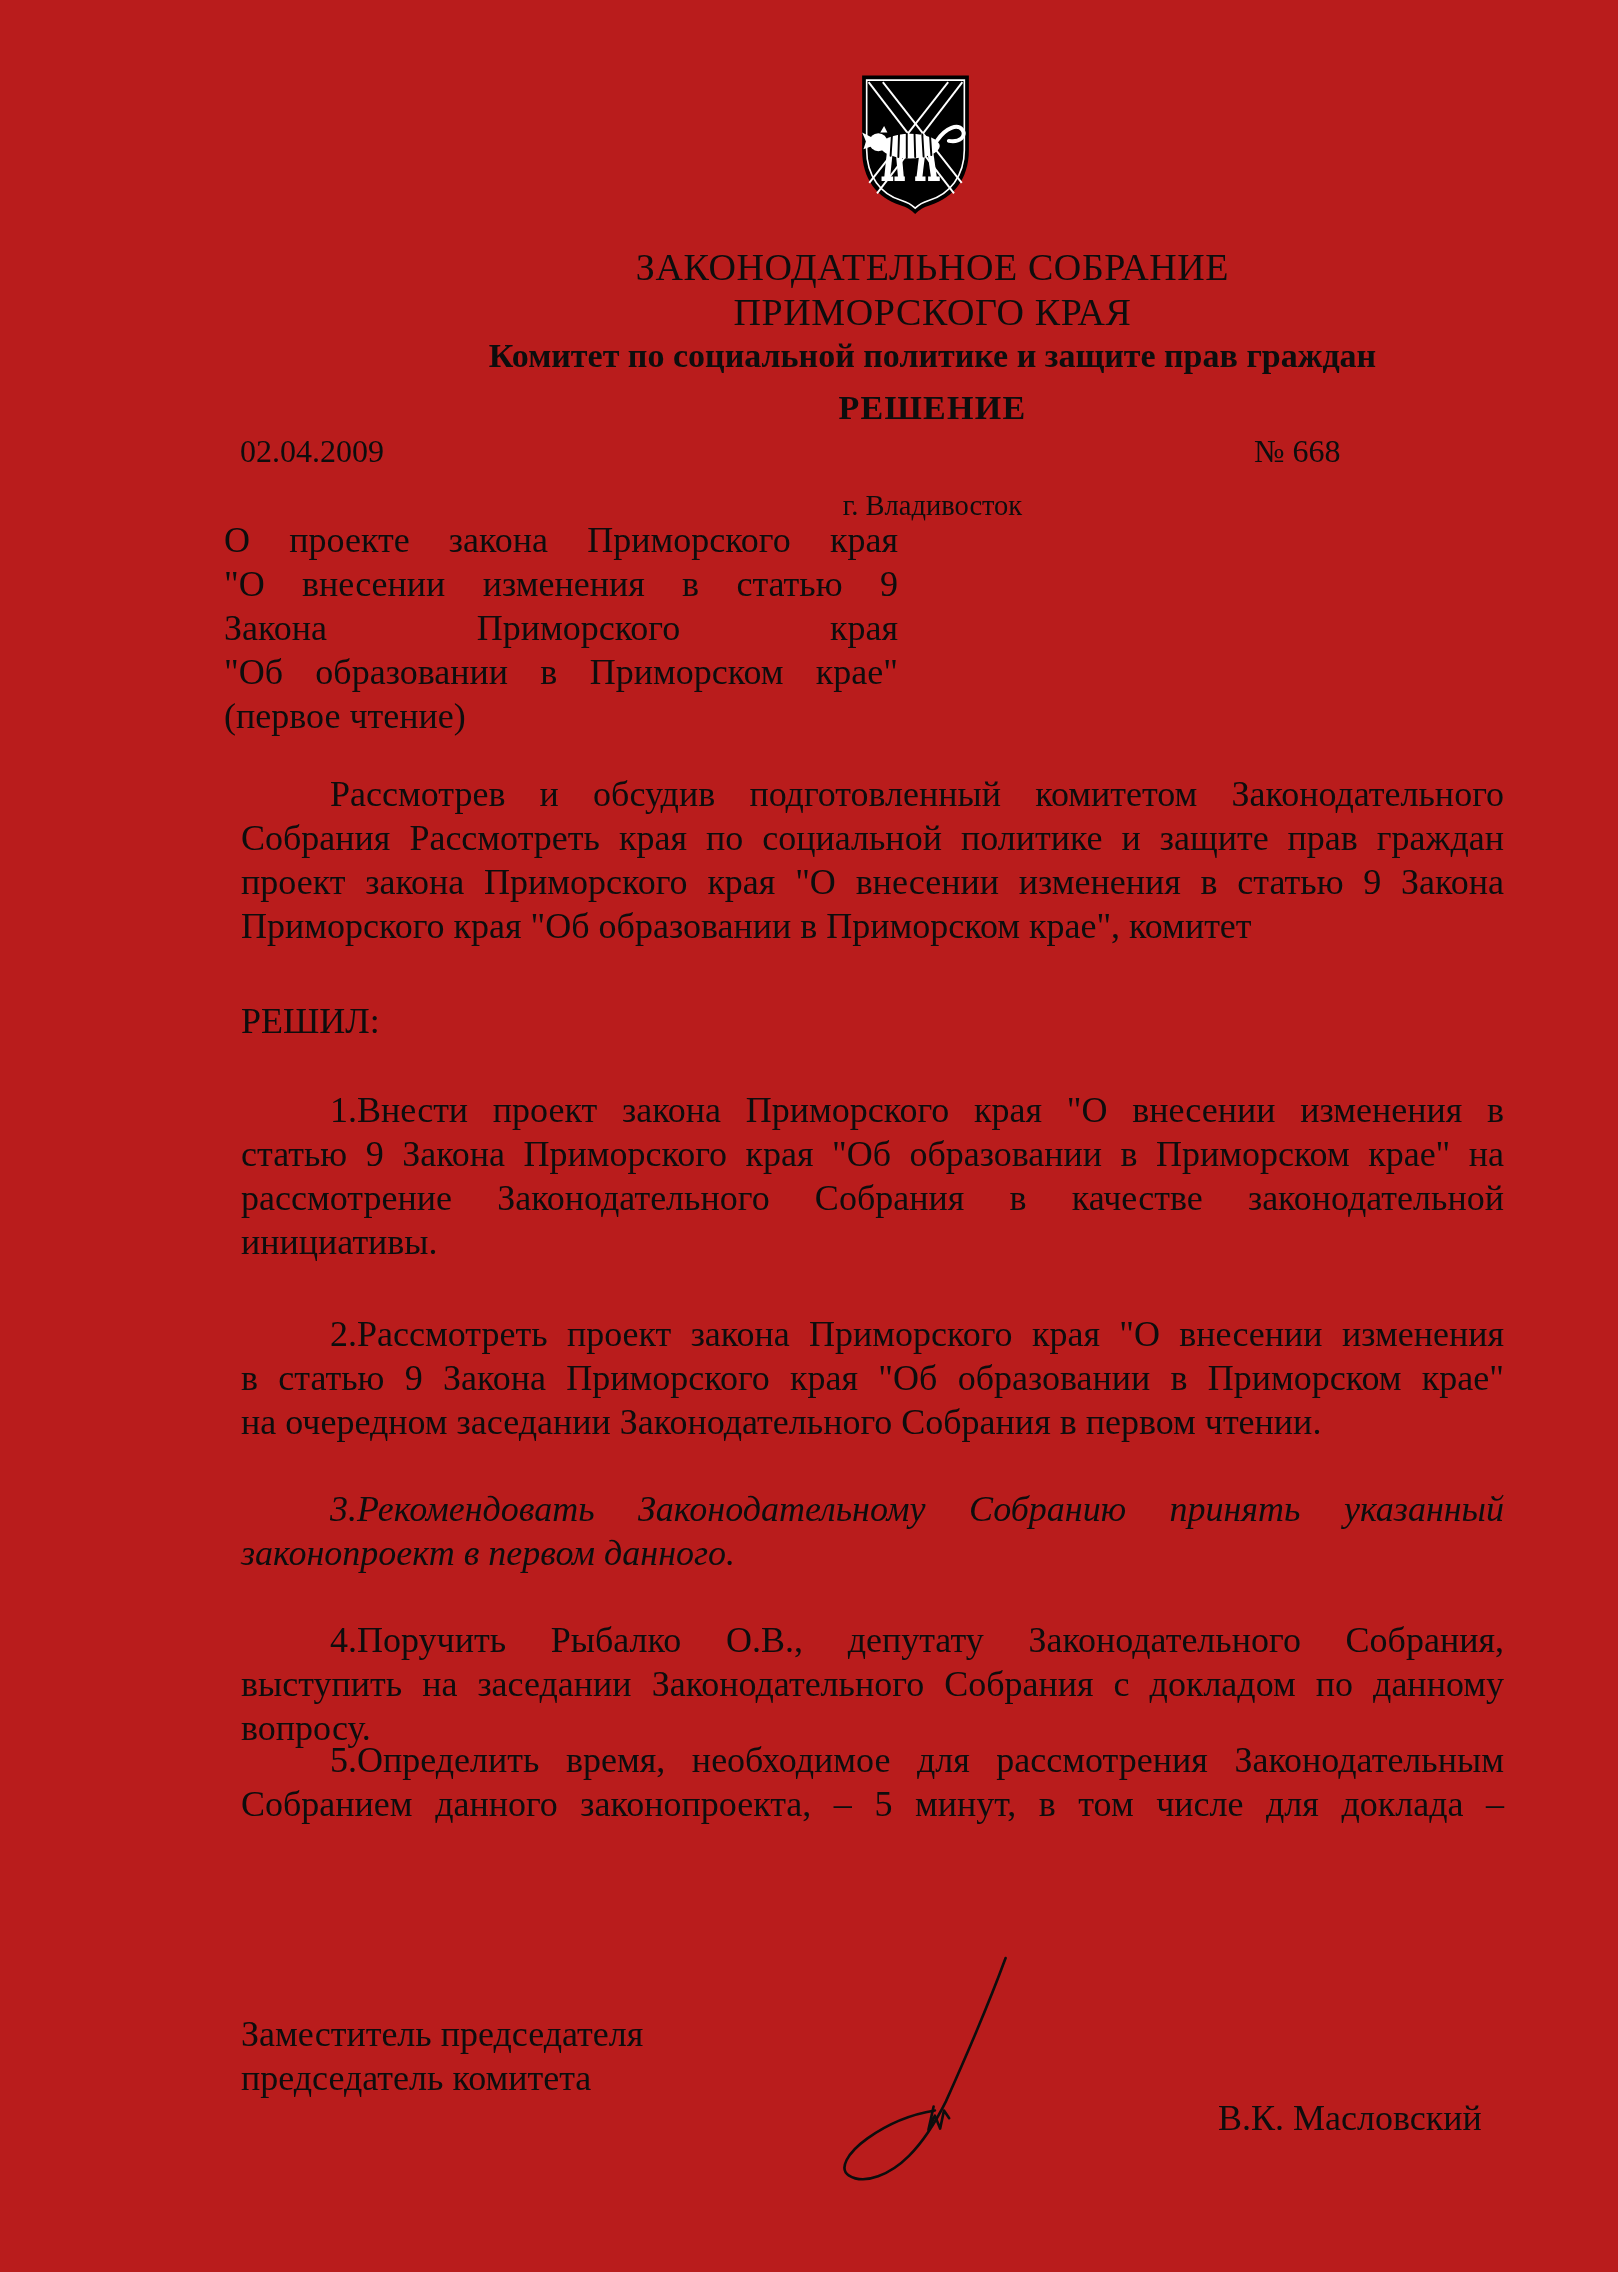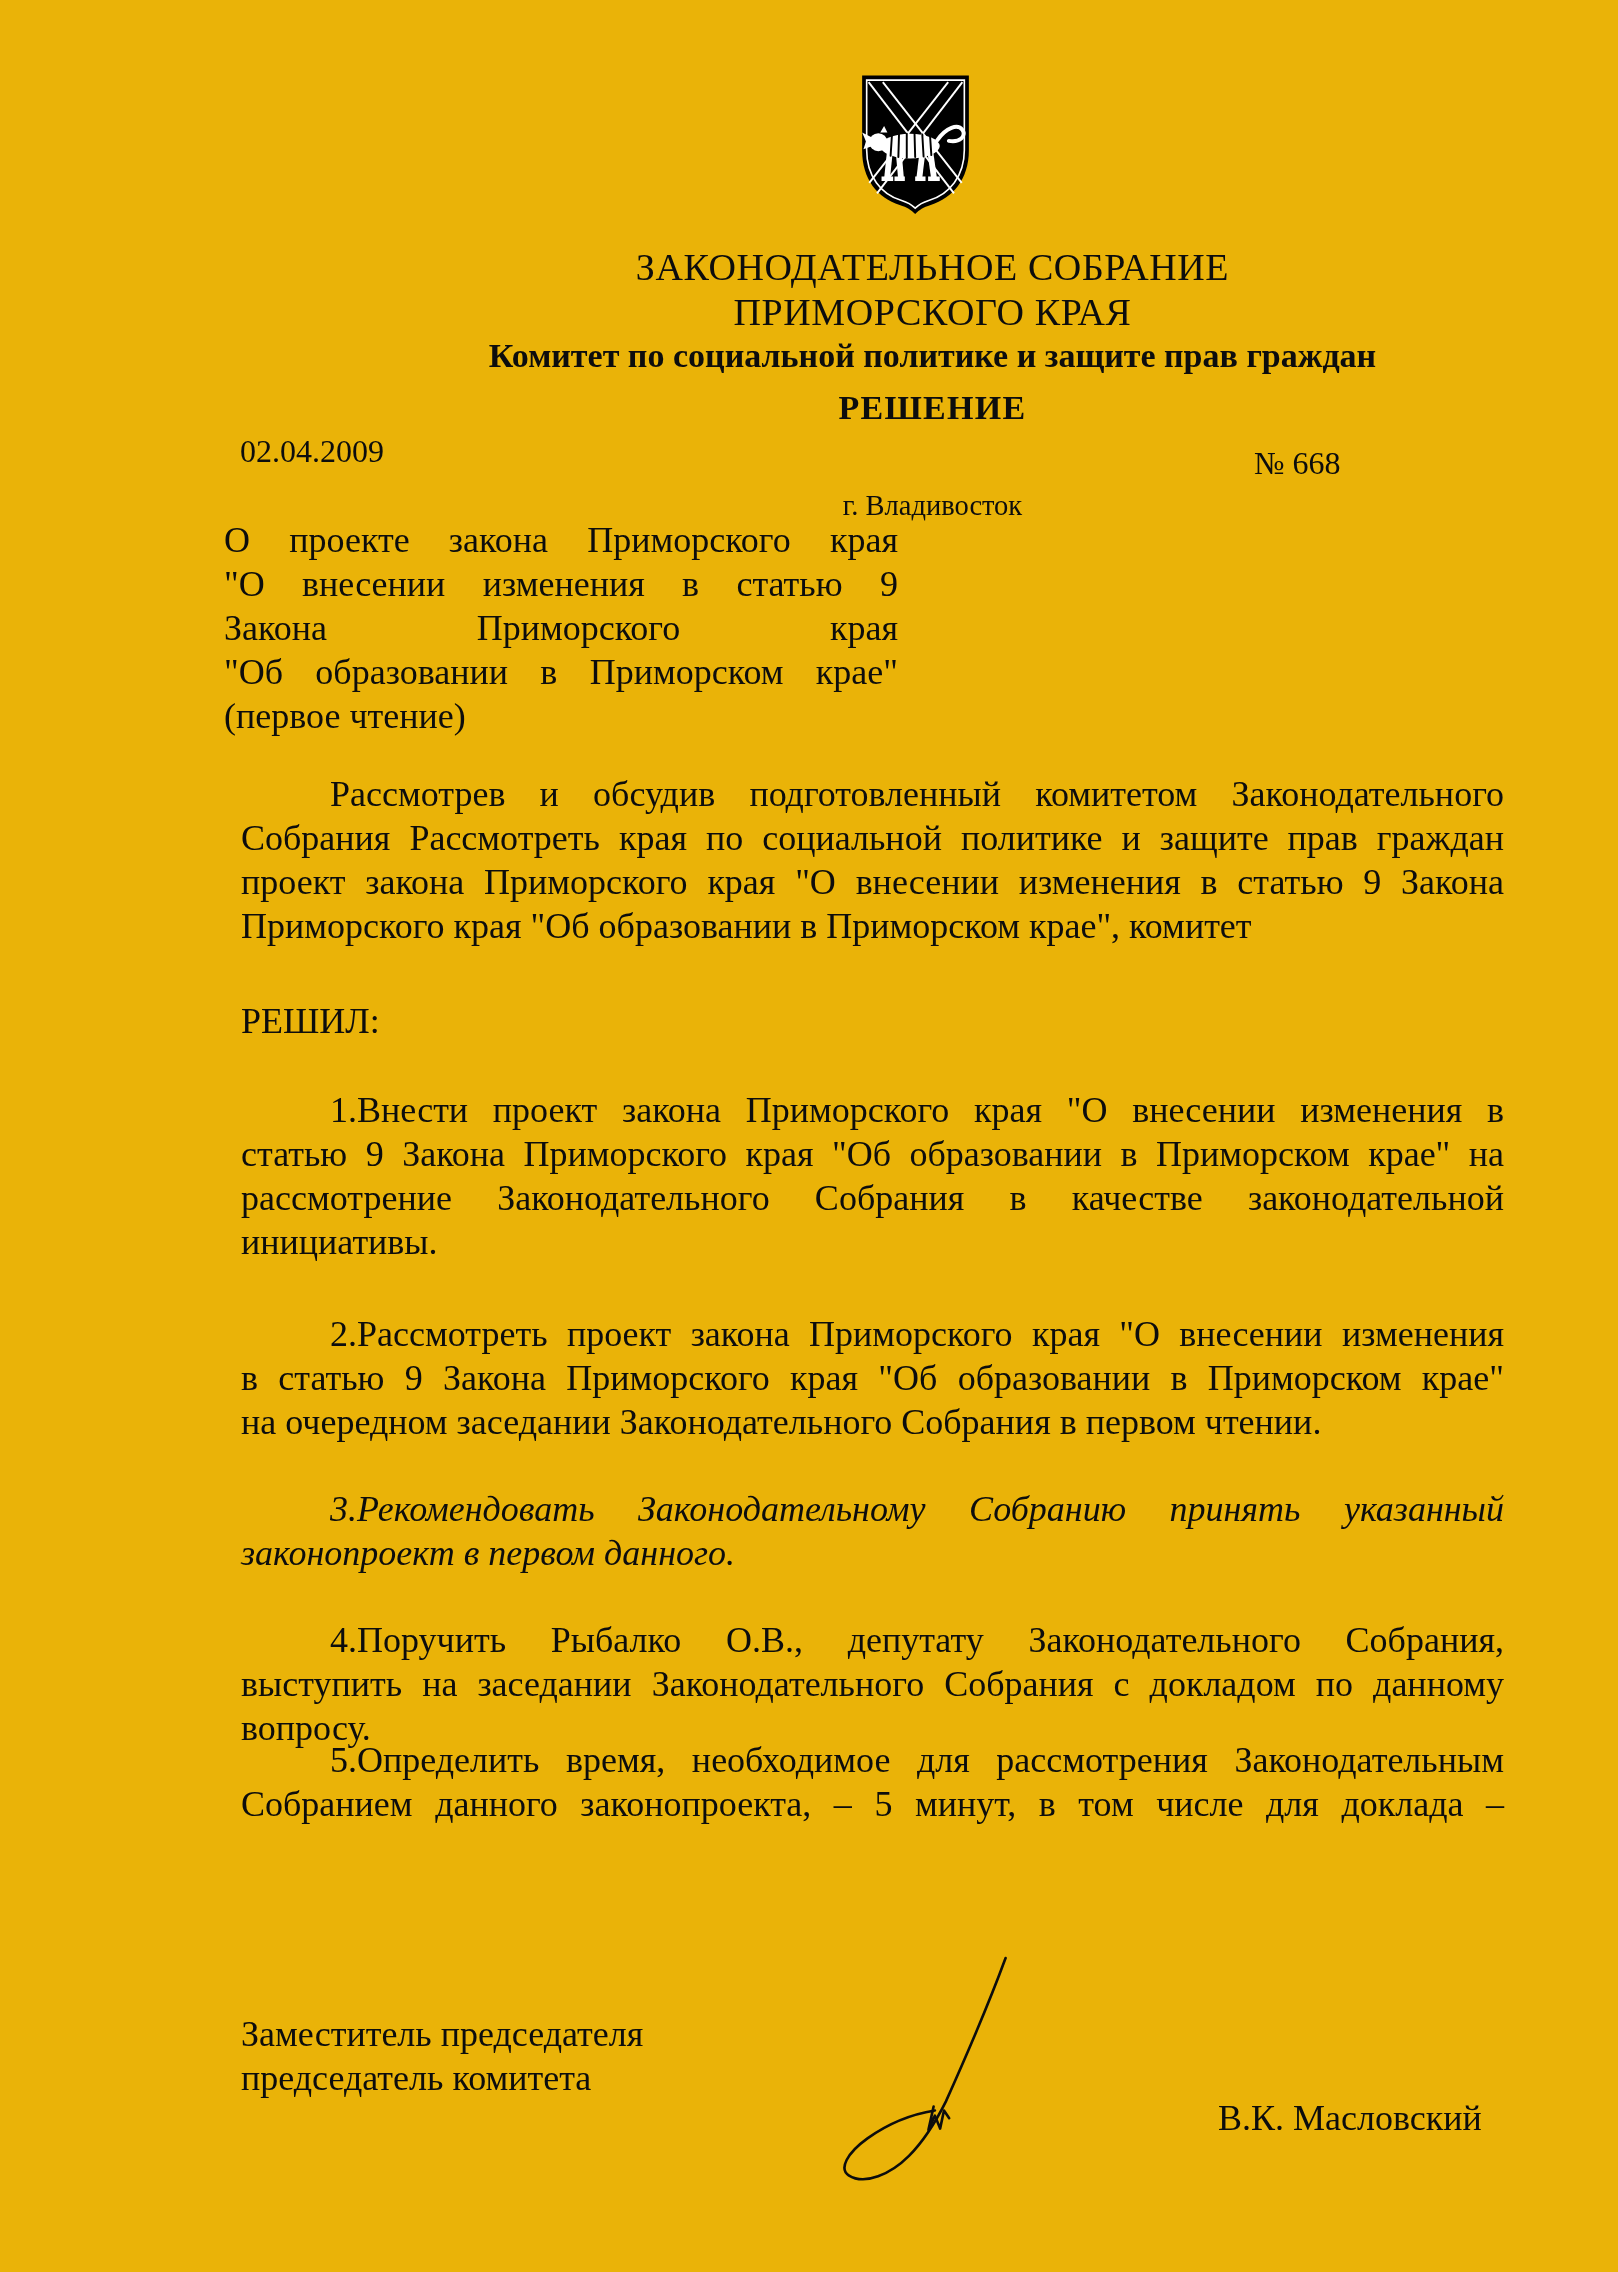--- a/index.html
+++ b/index.html
@@ -1,17 +1,17 @@
 <!DOCTYPE html>
 <html style="font-size:10.4px"><head>
 <meta charset="utf-8">
 <style>
   html,body{margin:0;padding:0;background:#777;}
   #page{
-    position:relative;width:1618px;height:2273px;background:#eab308;
+    position:relative;width:1618px;height:2273px;background:#b91c1c;
     font-family:"Liberation Serif","DejaVu Serif",serif;color:#0d0d0d;
     overflow:hidden;
   }
   .abs{position:absolute;}
   .hdr{left:247px;width:1371px;text-align:center;white-space:nowrap;}
   .org{font-size:38px;letter-spacing:0.6px;}
   .committee{font-size:34px;font-weight:bold;}
   .doctype{font-size:34px;font-weight:bold;letter-spacing:1.3px;}
   .dateline{font-size:32px;}
   .city{font-size:28.5px;}
@@ -65,21 +65,21 @@
       </g>
     </svg>
   </div>
 
   <div class="abs hdr org" style="top:245px;">ЗАКОНОДАТЕЛЬНОЕ СОБРАНИЕ</div>
   <div class="abs hdr org" style="top:290px;">ПРИМОРСКОГО КРАЯ</div>
   <div class="abs hdr committee" style="top:337px;">Комитет по социальной политике и защите прав граждан</div>
   <div class="abs hdr doctype" style="top:389px;">РЕШЕНИЕ</div>
 
   <div class="abs dateline" style="left:240px;top:433px;">02.04.2009</div>
-  <div class="abs dateline" style="left:1254px;top:433px;margin-top:12px;">№ 668</div>
+  <div class="abs dateline" style="left:1254px;top:433px;">№ 668</div>
   <div class="abs hdr city" style="top:490px;">г. Владивосток</div>
 
   <div class="par subject" style="left:224px;top:518px;">
     <div class="ln j">О проекте закона Приморского края</div>
     <div class="ln j">"О внесении изменения в статью 9</div>
     <div class="ln j">Закона Приморского края</div>
     <div class="ln j">"Об образовании в Приморском крае"</div>
     <div class="ln">(первое чтение)</div>
   </div>
 

